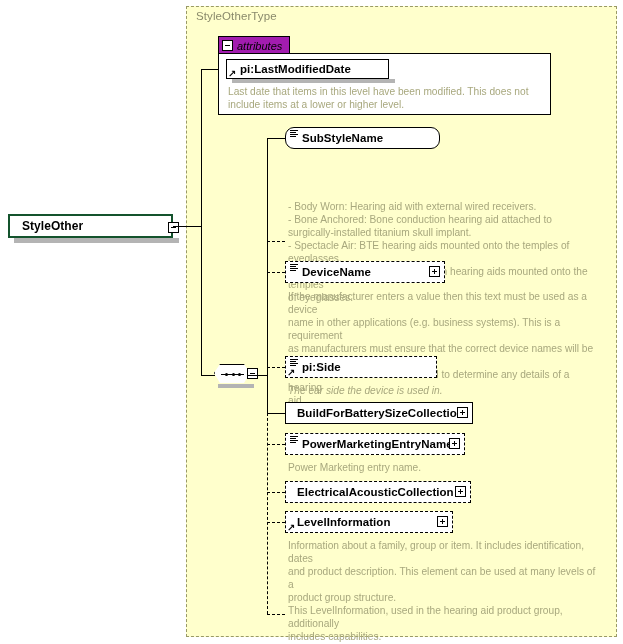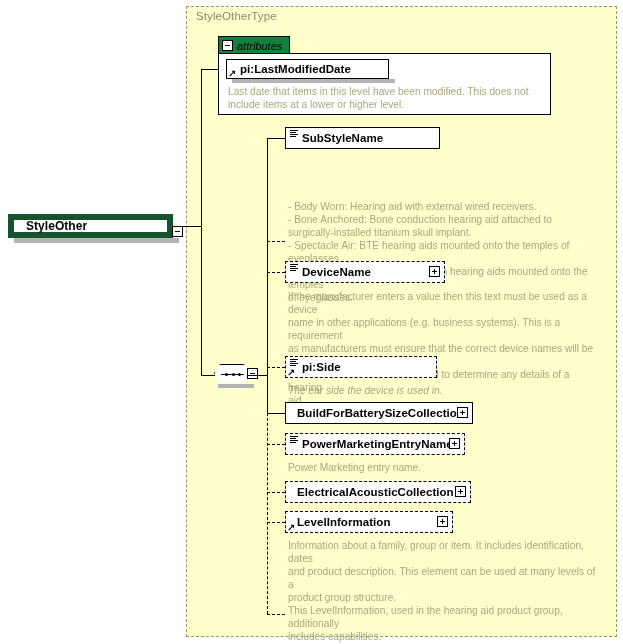--- a/index.html
+++ b/index.html
@@ -15,21 +15,21 @@
     background:#ffffcc;border:1px dashed #999966;box-sizing:border-box;
   }
   .type-label{
     position:absolute;left:196px;top:10px;
     font-size:11.5px;color:#8a8a6b;font-weight:normal;letter-spacing:.1px;
   }
 
   
   .attr-tab{
     position:absolute;left:218px;top:36px;width:72px;height:18px;
-    background:#15803d;border:1px solid #000;border-bottom:none;box-sizing:border-box;
+    background:#a21caf;border:1px solid #000;border-bottom:none;box-sizing:border-box;
   }
   .attr-tab-inner{
     display:flex;align-items:center;gap:4px;height:100%;padding-left:3px;
   }
   .attr-tab-label{font-size:11px;font-style:italic;color:#000;}
   .attr-body{
     position:absolute;left:218px;top:53px;width:333px;height:62px;
     background:#ffffff;border:1px solid #000;box-sizing:border-box;
   }
 
@@ -122,21 +122,21 @@
     position:absolute;left:11px;top:9px;width:16px;height:3px;
     display:flex;justify-content:space-between;align-items:center;
   }
   .seq-dots span{width:3px;height:3px;background:#000;border-radius:50%;display:block;}
   .seq-line{position:absolute;left:7px;top:10px;width:23px;height:1px;background:#000;}
   .seq-pm{position:absolute;left:33px;top:4px;}
 
   
   .root-node{
     position:absolute;left:8px;top:214px;width:165px;height:24px;
-    background:#ffffff;border:6px solid #14532d;box-sizing:border-box;
+    background:#ffffff;border:2px solid #14532d;box-sizing:border-box;
   }
   .root-node .node-label{padding-left:12px;font-size:12px;}
   .root-shadow{
     position:absolute;left:14px;top:238px;width:165px;height:5px;background:#b4b4b4;
   }
   .root-pm{position:absolute;left:158px;top:6px;}
 </style>
 </head>
 <body>
 
@@ -186,21 +186,21 @@
     <span class="pm seq-pm"></span>
   </div>
 
   <div class="ln h" style="left:247px;top:375px;width:20px;"></div>
 
   <div class="ln v" style="left:267px;top:138px;height:275px;"></div>
 
   <div class="dln v" style="left:267px;top:413px;height:201px;"></div>
 
   <div class="ln h" style="left:267px;top:138px;width:18px;"></div>
-  <div class="node" style="left:285px;top:127px;width:155px;">
+  <div class="node" style="left:285px;top:127px;width:155px;border-radius:9px;">
     <span class="glyph-lines">
       <i></i>
         <i></i>
         <i></i>
         <i></i>
     </span>
     <span class="node-label">SubStyleName</span>
     <span class="shadow"></span>
   </div>
   <div class="desc" style="left:288px;top:156px;width:310px;margin-top:44px;">- Body Worn: Hearing aid with external wired receivers.

